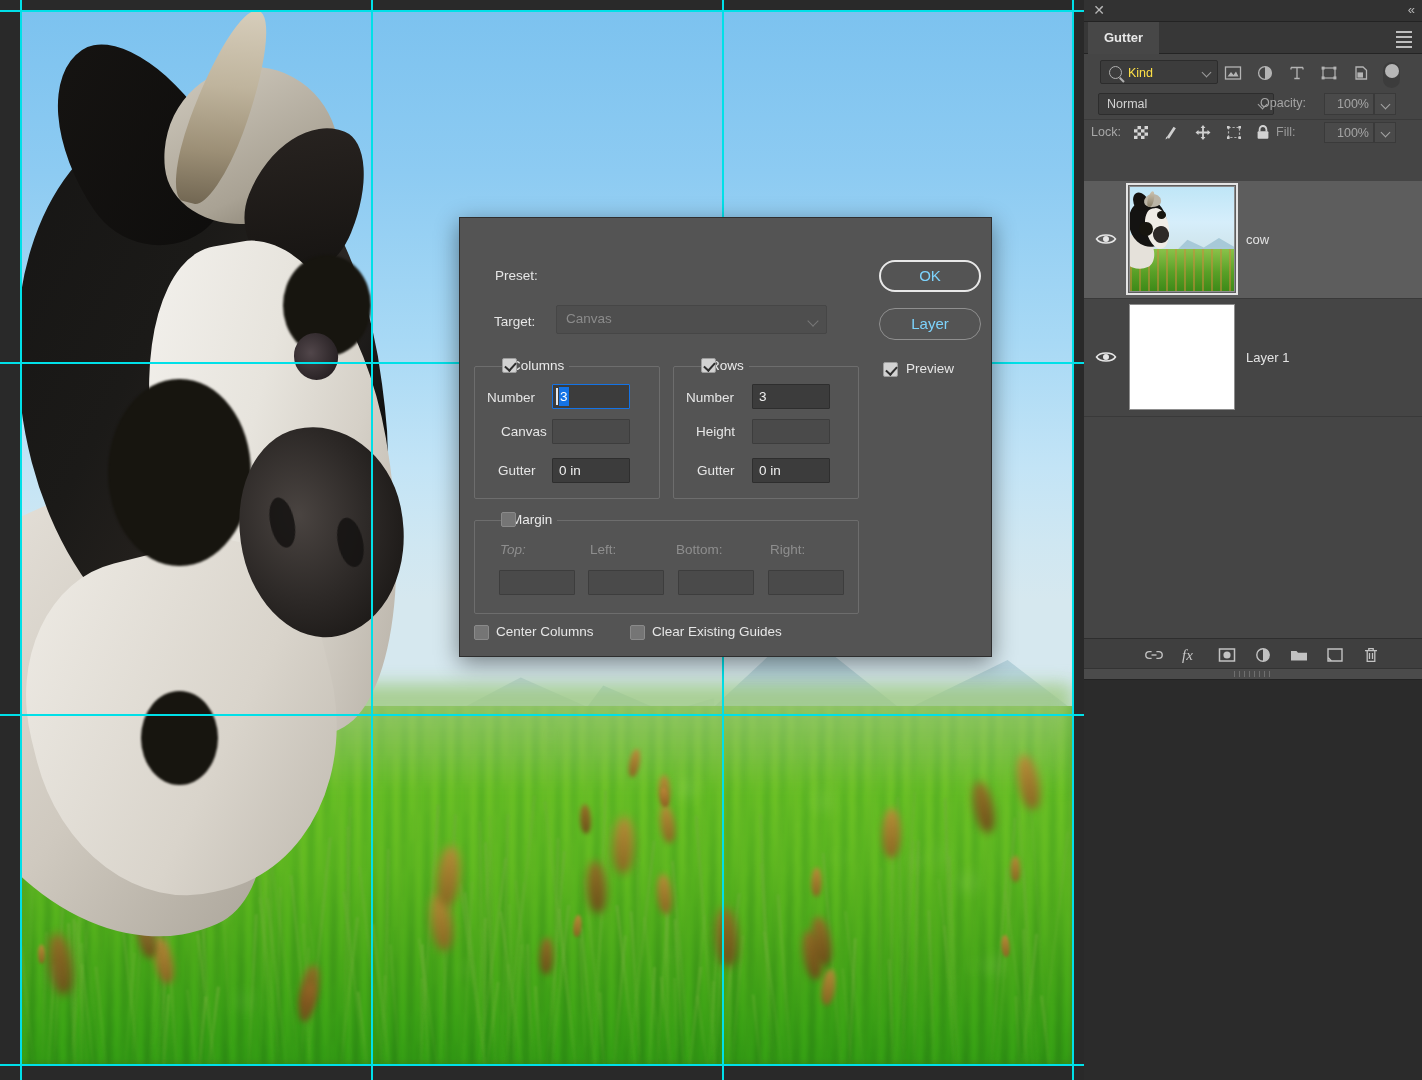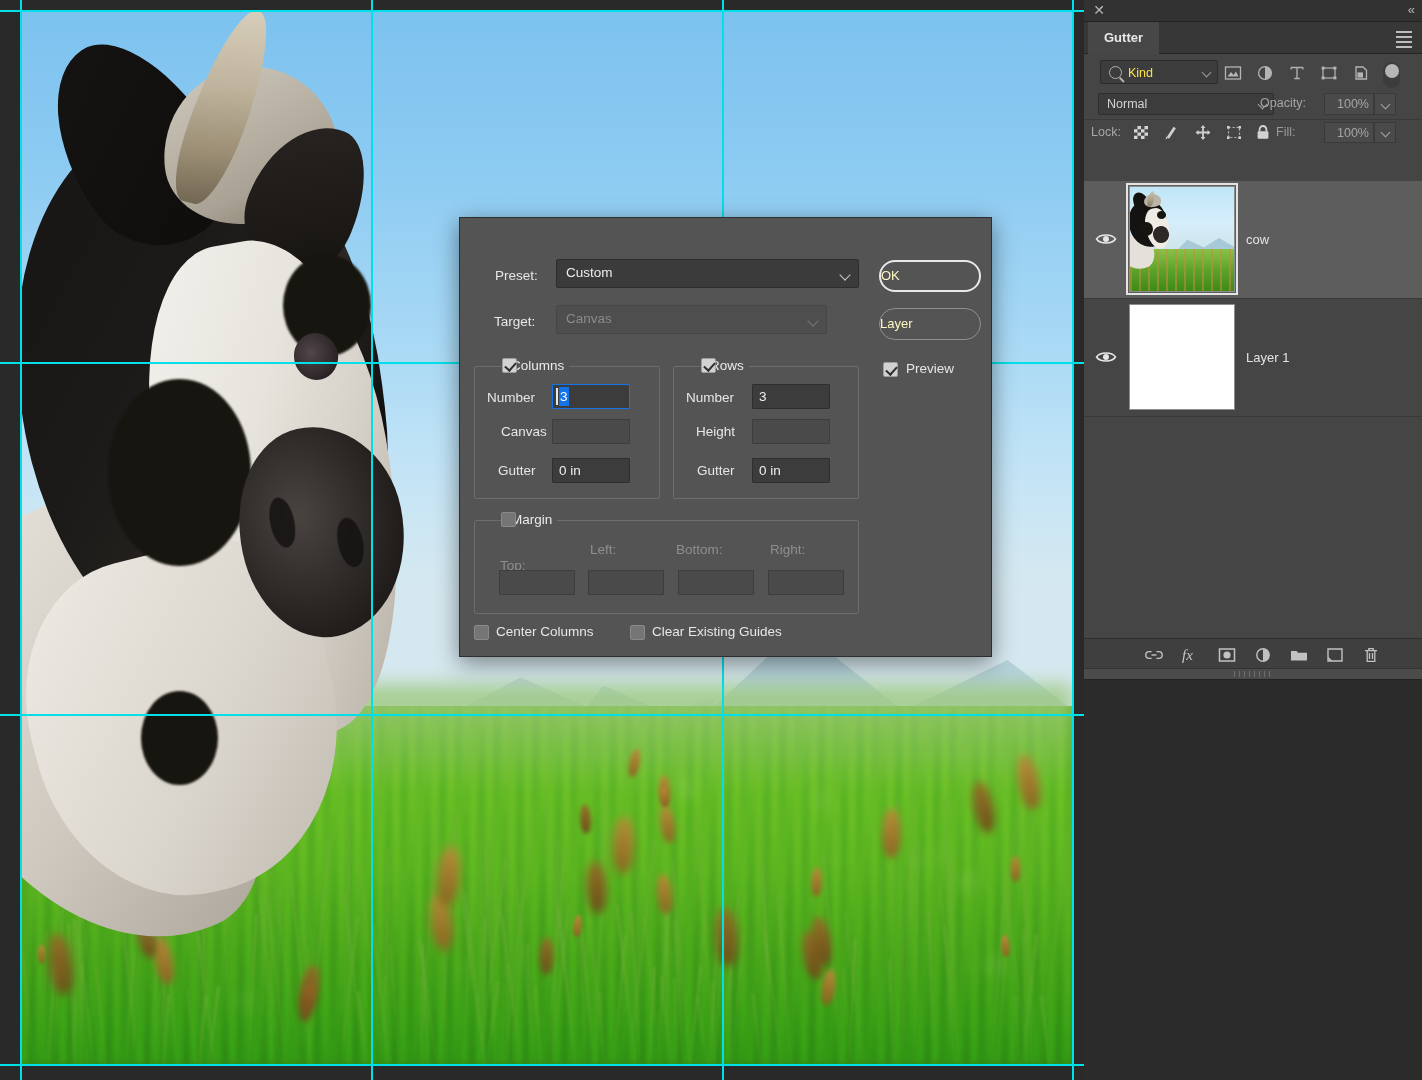--- a/index.html
+++ b/index.html
@@ -170,21 +170,21 @@
   .lbl.dim{color:#8e8e8e;}
 
   .sel{position:absolute;background:#3b3b3b;border:1px solid #2d2d2d;border-radius:2px;}
   .sel.disabled{background:#4e4e4e;border-color:#464646;}
   .sel span{position:absolute;left:9px;top:5px;font-size:13.5px;color:#ececec;}
   .sel.disabled span{color:#8b8b8b;}
   .sel i{position:absolute;right:9px;top:11px;width:8px;height:8px;border-left:1.6px solid #c9c9c9;border-bottom:1.6px solid #c9c9c9;transform:rotate(-45deg);display:block;}
   .sel.disabled i{border-color:#777;}
 
   .btn{position:absolute;width:102px;height:32px;border:1px solid #8f8f8f;border-radius:16px;
-       background:#545454;color:#fef9c3;font-size:13px;line-height:30px;cursor:pointer;}
+       background:#545454;color:#7dd3fc;font-size:15px;text-align:center;line-height:30px;cursor:pointer;}
   .btn.primary{border:2px solid #e8e8e8;line-height:28px;}
 
   .grp{position:absolute;border:1px solid #6d6d6d;border-radius:2px;}
   .grp-title{position:absolute;background:#545454;padding:0 5px;height:18px;line-height:18px;font-size:13.5px;color:#eaeaea;}
 
   .cb{position:absolute;width:15px;height:15px;background:#d2d2d2;border:1px solid #9d9d9d;border-radius:2px;cursor:pointer;}
   .cb.off{background:#757575;border-color:#8a8a8a;}
   .cb.check:after{content:"";position:absolute;left:4px;top:1px;width:5px;height:9px;
        border-right:2.2px solid #2e2e2e;border-bottom:2.2px solid #2e2e2e;transform:rotate(42deg);}
 
@@ -677,24 +677,20 @@
       <div class="panel-grip">
           <i></i>
         </div>
     </div>
   </div>
 
   <div id="dialog">
     <div class="dlg-body">
 
       <div class="lbl" style="left:35px;top:50px;">Preset:</div>
-      <div class="sel" style="left:96px;top:41px;width:303px;height:29px;">
-        <span>Custom</span>
-        <i></i>
-      </div>
 
       <div class="lbl" style="left:34px;top:96px;">Target:</div>
       <div class="sel disabled" style="left:96px;top:87px;width:271px;height:29px;">
         <span>Canvas</span>
         <i></i>
       </div>
 
       <div class="btn primary" style="left:419px;top:42px;">
         <span>OK</span>
       </div>
@@ -740,21 +736,21 @@
 
       <div class="lbl" style="left:237px;top:245px;">Gutter</div>
       <div class="fld" style="left:292px;top:240px;width:78px;">
         <span>0 in</span>
       </div>
 
       <div class="grp" style="left:14px;top:302px;width:385px;height:94px;"></div>
       <div class="grp-title" style="left:46px;top:293px;">Margin</div>
       <div class="cb off" style="left:41px;top:294px;"></div>
 
-      <div class="lbl dim" style="left:40px;top:340px;">Top:</div>
+      <div class="lbl dim" style="left:40px;top:324px;font-style:italic;">Top:</div>
       <div class="lbl dim" style="left:130px;top:324px;">Left:</div>
       <div class="lbl dim" style="left:216px;top:324px;">Bottom:</div>
       <div class="lbl dim" style="left:310px;top:324px;">Right:</div>
 
       <div class="fld empty" style="left:39px;top:352px;width:76px;">
         <span></span>
       </div>
       <div class="fld empty" style="left:128px;top:352px;width:76px;">
         <span></span>
       </div>

